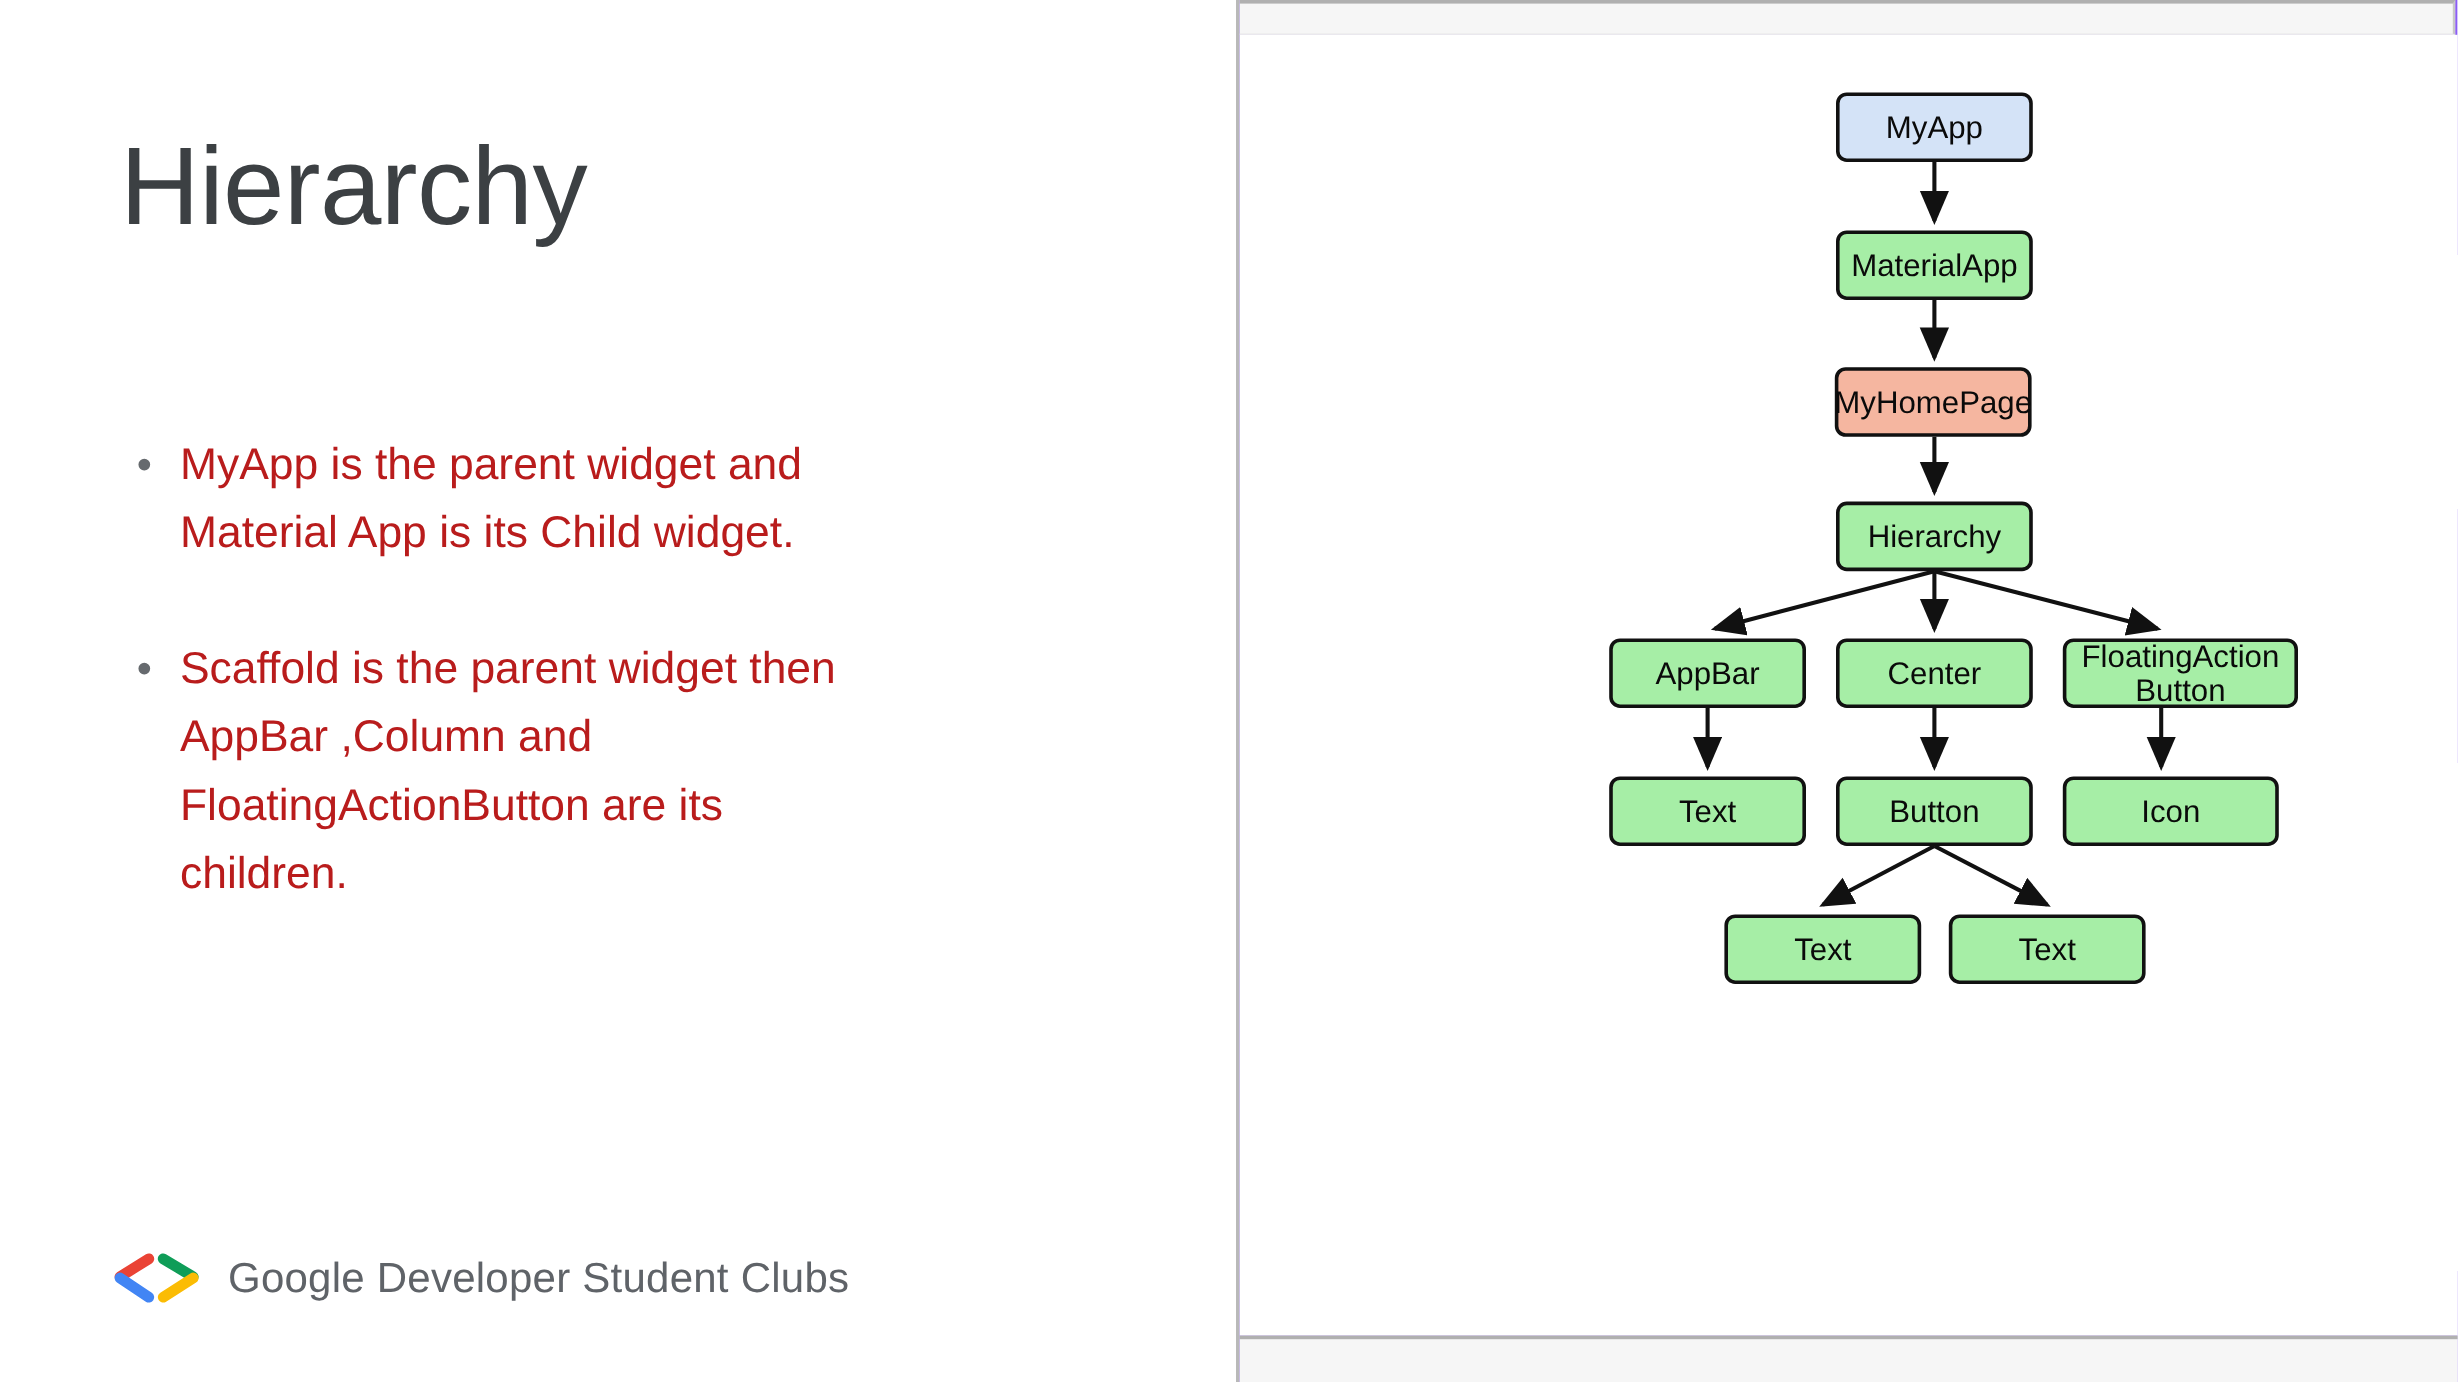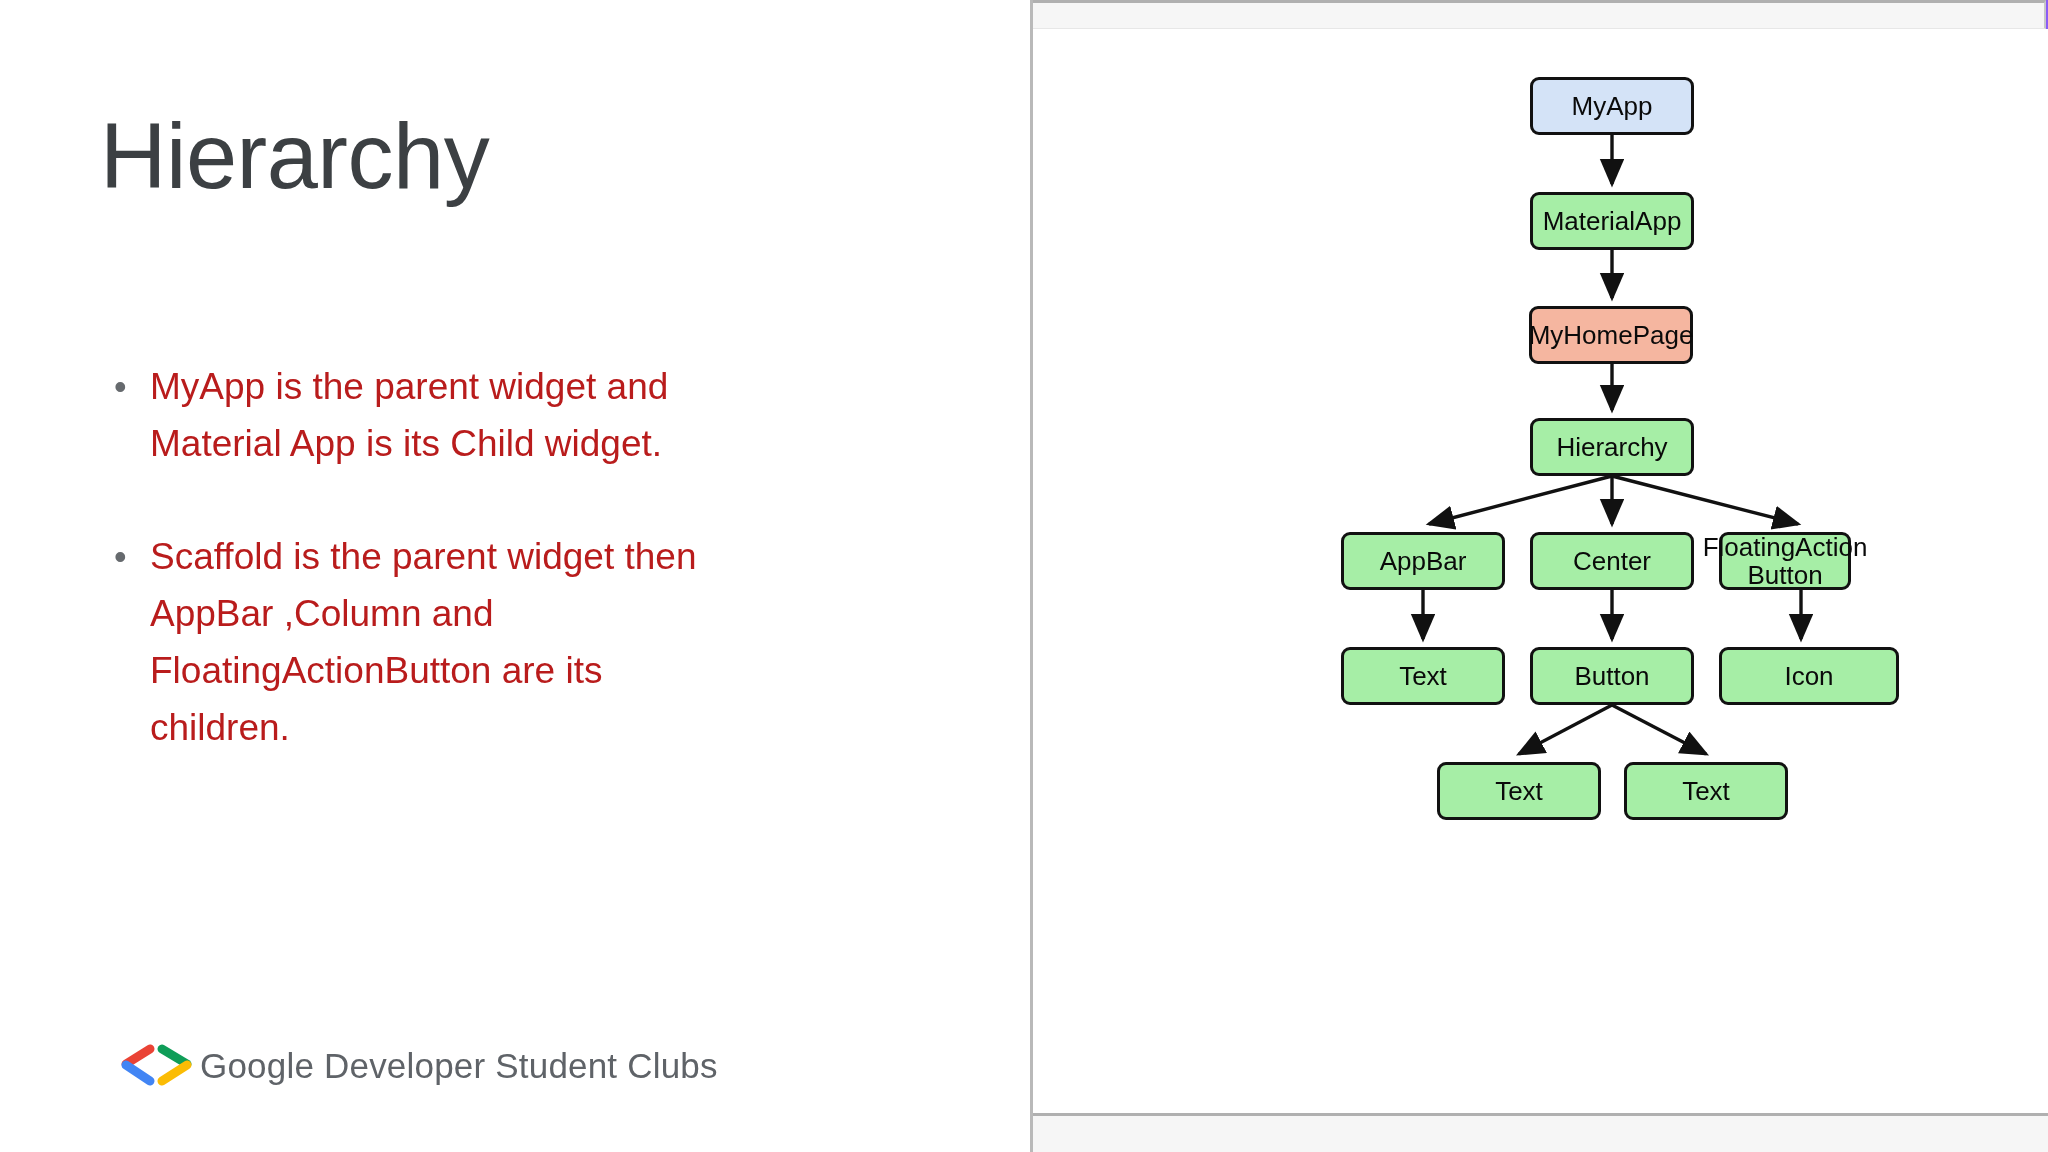--- a/index.html
+++ b/index.html
@@ -62,25 +62,25 @@
     font-size: 37px;
     line-height: 57px;
     color: #b91c1c;
     font-weight: 400;
     max-width: 565px;
   }
 
   
   #footer-logo {
     position: absolute;
-    left: 114px;
+    left: 88px;
     top: 1040px;
     display: flex;
     align-items: center;
-    gap: 0;
+    gap: 16px;
   }
   #gdsc-mark {
     width: 86px;
     height: 52px;
     flex: 0 0 86px;
     position: relative;
   }
   #gdsc-wordmark {
     font-size: 35px;
     color: #5f6368;
@@ -236,21 +236,21 @@
     </div>
 
     <div class="node" style="left:308px; top:503px; width:164px; height:58px; background:#a6eea6;">
       <span>AppBar</span>
     </div>
 
     <div class="node" style="left:497px; top:503px; width:164px; height:58px; background:#a6eea6;">
       <span>Center</span>
     </div>
 
-    <div class="node" style="left:686px; top:503px; width:132px; height:58px; background:#a6eea6; padding:0 16px;">
+    <div class="node" style="left:686px; top:503px; width:196px; height:58px; background:#a6eea6; padding:0 16px;">
       <span>FloatingAction Button</span>
     </div>
 
     <div class="node" style="left:308px; top:618px; width:164px; height:58px; background:#a6eea6;">
       <span>Text</span>
     </div>
 
     <div class="node" style="left:497px; top:618px; width:164px; height:58px; background:#a6eea6;">
       <span>Button</span>
     </div>

